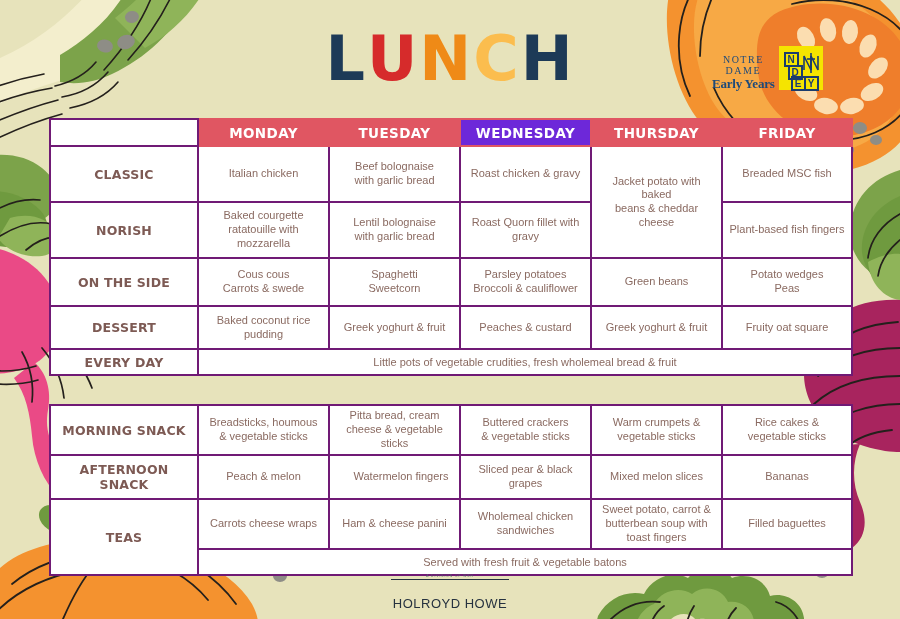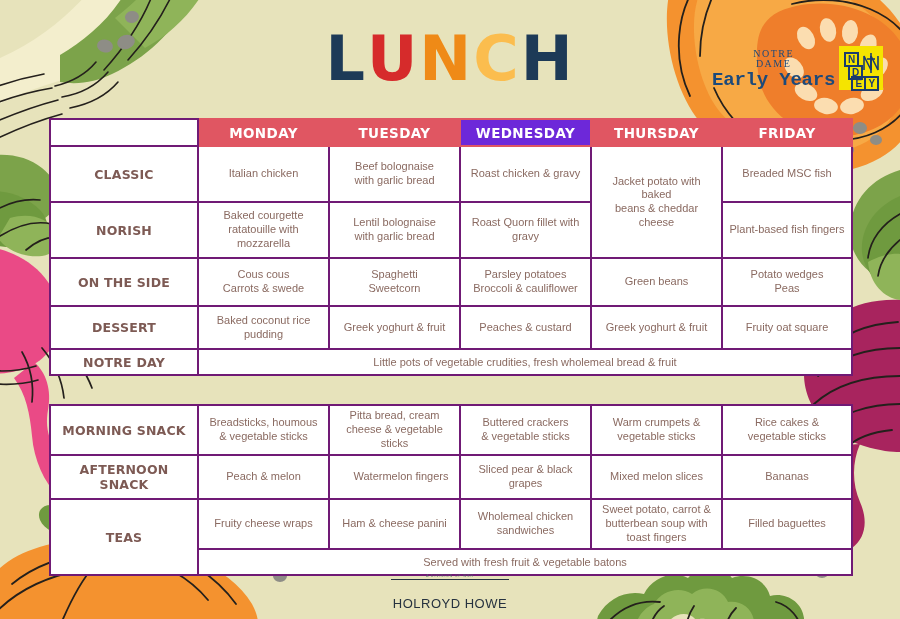--- a/index.html
+++ b/index.html
@@ -33,22 +33,22 @@
     position: absolute; left: 712px; top: 46px;
     display: flex; align-items: flex-end; gap: 4px;
   }
   #logo-text { text-align: center; color: #15406e; line-height: 1.02; }
   #logo-nd {
     font-family: "Liberation Serif", serif;
     font-size: 10px; letter-spacing: 1.5px; font-weight: 400;
     color: #1d4a7a;
   }
   #logo-ey {
-    font-family: Liberation Mono, monospace;
-    font-size: 19px; font-weight: 800; letter-spacing: -0.2px;
+    font-family: Liberation Serif, serif;
+    font-size: 13px; font-weight: 800; letter-spacing: -0.2px;
     color: #1d4a7a; margin-top: 1px;
   }
   #logo-mark {
     width: 44px; height: 44px; background: #f5e400;
     position: relative; flex: none;
   }
   #logo-mark .blk {
     position: absolute; width: 15px; height: 15px;
     border: 2px solid #1b3c6e; color: #1b3c6e;
     font-size: 10px; font-weight: 800; line-height: 11px;
@@ -339,21 +339,21 @@
       </tr>
       <tr style="height:43px">
         <td class="rowlabel" style="color: rgb(125, 90, 84);">DESSERT</td>
         <td class="cell" style="color: rgb(138, 106, 97);">Baked coconut rice<br>pudding</td>
         <td class="cell" style="color: rgb(138, 106, 97);">Greek yoghurt &amp; fruit</td>
         <td class="cell" style="color: rgb(138, 106, 97);">Peaches &amp; custard</td>
         <td class="cell" style="color: rgb(138, 106, 97);">Greek yoghurt &amp; fruit</td>
         <td class="cell" style="color: rgb(138, 106, 97);">Fruity oat square</td>
       </tr>
       <tr style="height:26px">
-        <td class="rowlabel" style="color: rgb(125, 90, 84);">NOTRE DAY</td>
+        <td class="rowlabel" style="color: rgb(125, 90, 84);">EVERY DAY</td>
         <td class="wide" colspan="5" style="color: rgb(138, 106, 97);">Little pots of vegetable crudities, fresh wholemeal bread &amp; fruit</td>
       </tr>
     </tbody>
   </table>
 
   <table id="snack-table" class="menu">
     <colgroup>
       <col style="width:148px">
         <col style="width:131px">
         <col style="width:131px">
@@ -373,21 +373,21 @@
       <tr style="height:44px">
         <td class="rowlabel" style="color: rgb(125, 90, 84);">AFTERNOON SNACK</td>
         <td class="cell" style="color: rgb(138, 106, 97);">Peach &amp; melon</td>
         <td class="cell" style="color: rgb(138, 106, 97); padding-left: 17px;">Watermelon fingers</td>
         <td class="cell" style="color: rgb(138, 106, 97);">Sliced pear &amp; black<br>grapes</td>
         <td class="cell" style="color: rgb(138, 106, 97);">Mixed melon slices</td>
         <td class="cell" style="color: rgb(138, 106, 97);">Bananas</td>
       </tr>
       <tr style="height:50px">
         <td class="rowlabel" rowspan="2" style="color: rgb(125, 90, 84);">TEAS</td>
-        <td class="cell" style="color: rgb(138, 106, 97);">Fruity cheese wraps</td>
+        <td class="cell" style="color: rgb(138, 106, 97);">Carrots cheese wraps</td>
         <td class="cell" style="color: rgb(138, 106, 97);">Ham &amp; cheese panini</td>
         <td class="cell" style="color: rgb(138, 106, 97);">Wholemeal chicken<br>sandwiches</td>
         <td class="cell" style="color: rgb(138, 106, 97);">Sweet potato, carrot &amp;<br>butterbean soup with<br>toast fingers</td>
         <td class="cell" style="color: rgb(138, 106, 97);">Filled baguettes</td>
       </tr>
       <tr style="height:26px">
         <td class="wide" colspan="5" style="color: rgb(138, 106, 97);">Served with fresh fruit &amp; vegetable batons</td>
       </tr>
     </tbody>
   </table>

